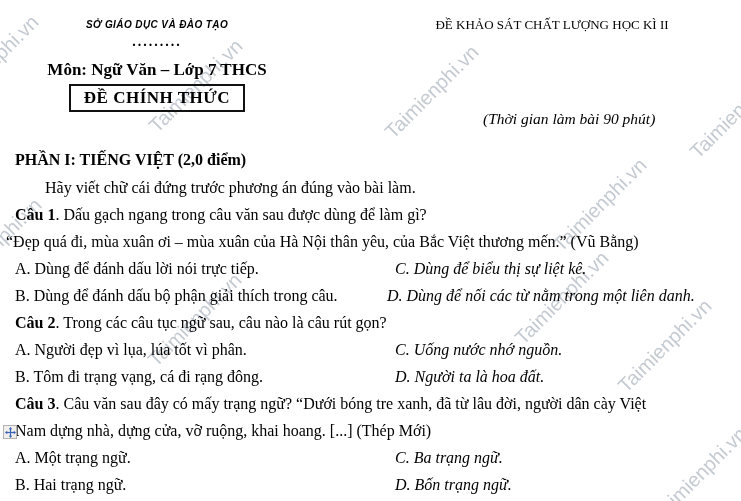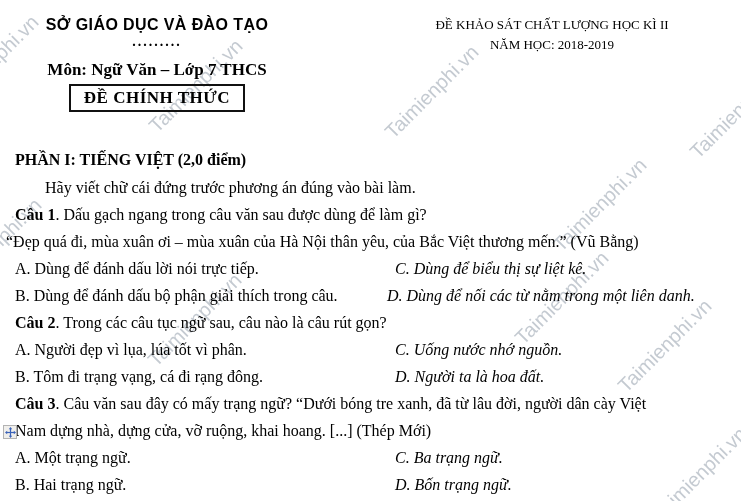--- a/index.html
+++ b/index.html
@@ -19,22 +19,23 @@
     color:rgba(148,158,172,0.55);
     transform:translate(-50%,-50%) rotate(-45deg);
     white-space:nowrap;
     pointer-events:none;
     user-select:none;
   }
   
   .hdr-left{position:absolute;left:26px;top:15px;width:262px;text-align:center;}
   .dept{
     font-family:"Liberation Sans", sans-serif;
-    font-weight:bold;font-size:16px;line-height:19px;letter-spacing:0.4px;
+    font-weight:bold;font-size:10px;line-height:19px;letter-spacing:0.4px;
     white-space:nowrap;
+    font-style:italic;
   }
   .dots{font-weight:bold;font-size:14px;line-height:12px;letter-spacing:2px;margin-top:2px;}
   .subject{font-weight:bold;font-size:17px;line-height:22px;margin-top:11px;white-space:nowrap;}
   .official-box{
     display:inline-block;margin-top:3px;
     border:2px solid #111;
     padding:0 13px;line-height:24px;
     font-weight:bold;font-size:17px;letter-spacing:0.5px;
     white-space:nowrap;
   }
@@ -78,23 +79,23 @@
     <div class="dept">SỞ GIÁO DỤC VÀ ĐÀO TẠO</div>
     <div class="dots">.........</div>
     <div class="subject">Môn: Ngữ Văn – Lớp 7 THCS</div>
     <div class="official-box">
       <span>ĐỀ CHÍNH THỨC</span>
     </div>
   </div>
 
   <div class="hdr-right">
     <div class="exam-title">ĐỀ KHẢO SÁT CHẤT LƯỢNG HỌC KÌ II</div>
-    <div class="exam-title">NĂM HỌC: 2018-2019</div>
   </div>
   <div class="hdr-right-sub">
+    <div>(Thời gian làm bài 90 phút)</div>
   </div>
 
   <div class="line bold ind-15" style="top:150px">PHẦN I: TIẾNG VIỆT (2,0 điểm)</div>
 
   <div class="line ind-45" style="top:178px">Hãy viết chữ cái đứng trước phương án đúng vào bài làm.</div>
 
   <div class="line ind-15" style="top:205px"><b>Câu 1</b><span>. Dấu gạch ngang trong câu văn sau được dùng để làm gì?</span></div>
 
   <div class="line ind-6" style="top:232px">“Đẹp quá đi, mùa xuân ơi – mùa xuân của Hà Nội thân yêu, của Bắc Việt thương mến.” (Vũ Bằng)</div>
 

